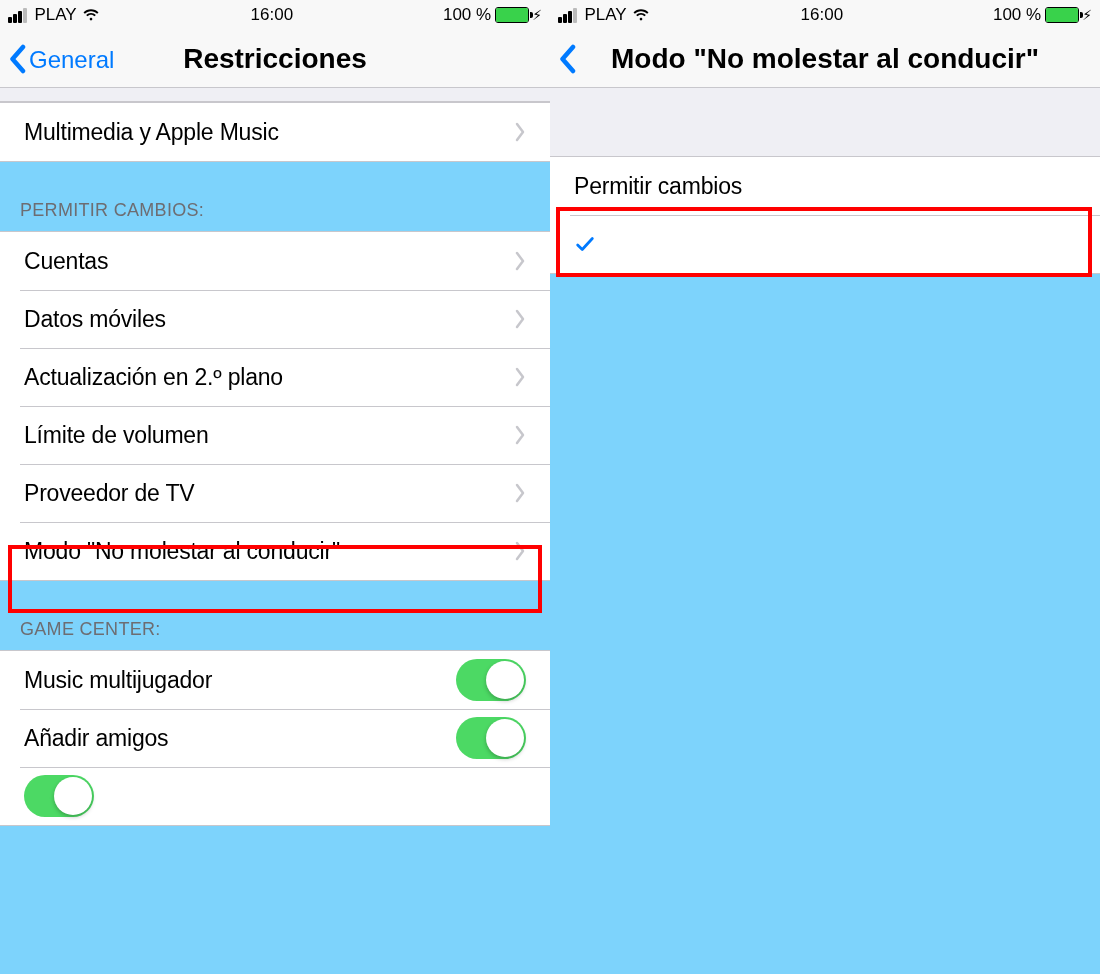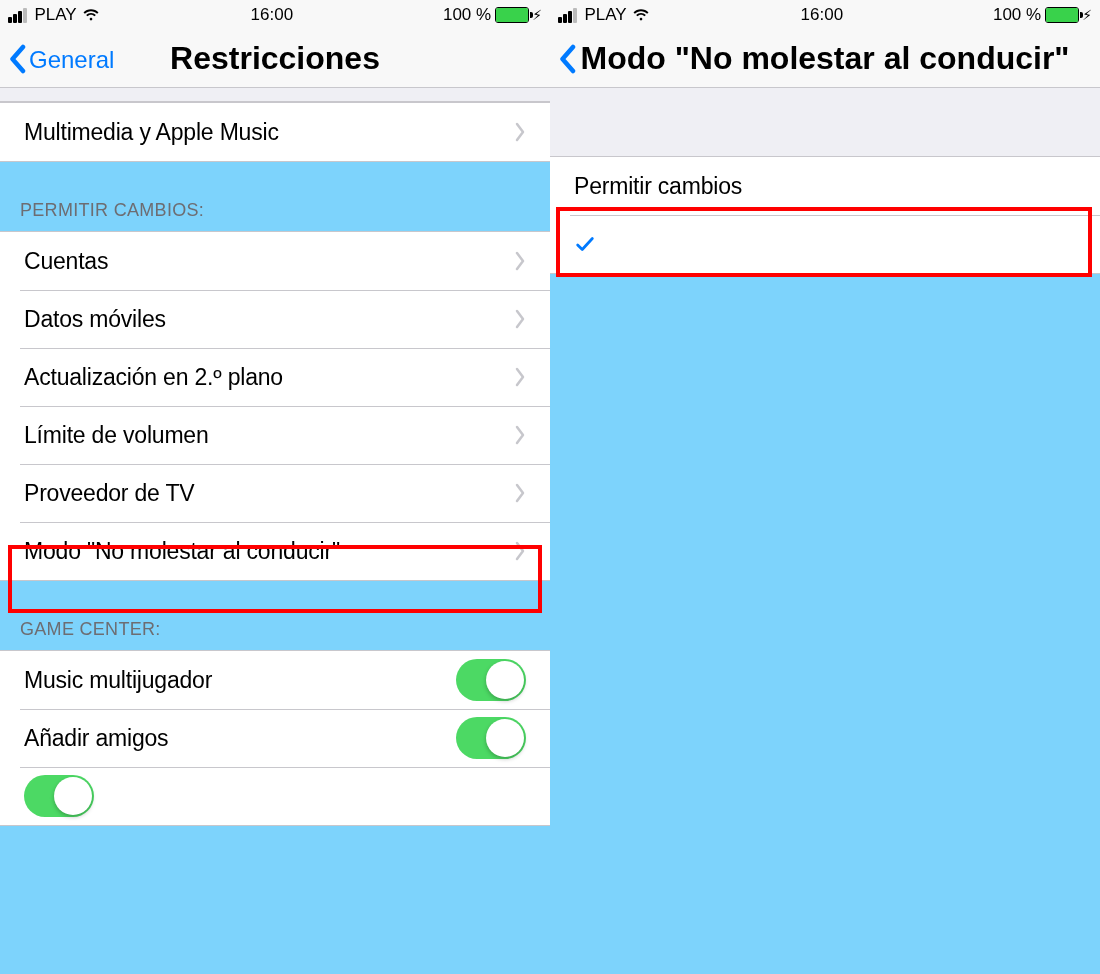--- a/index.html
+++ b/index.html
@@ -66,21 +66,21 @@
     padding:0 8px;
   }
   .back-btn{
     display:flex; align-items:flex-end; gap:3px;
     color:#007aff; font-size:24px;
     cursor:pointer;
   }
   .back-chevron svg{ width:18px; height:30px; display:block; }
   .nav-title{
     position:absolute; left:0; right:0; text-align:center;
-    font-size:32px; font-weight:600; color:#000;
+    font-size:28px; font-weight:600; color:#000;
     pointer-events:none;
   }
   
   .list-group{
     background:#fff;
     border-top:1px solid #c8c7cc;
     border-bottom:1px solid #c8c7cc;
   }
   .section-header{
     font-size:18px; color:#6d6d72;

